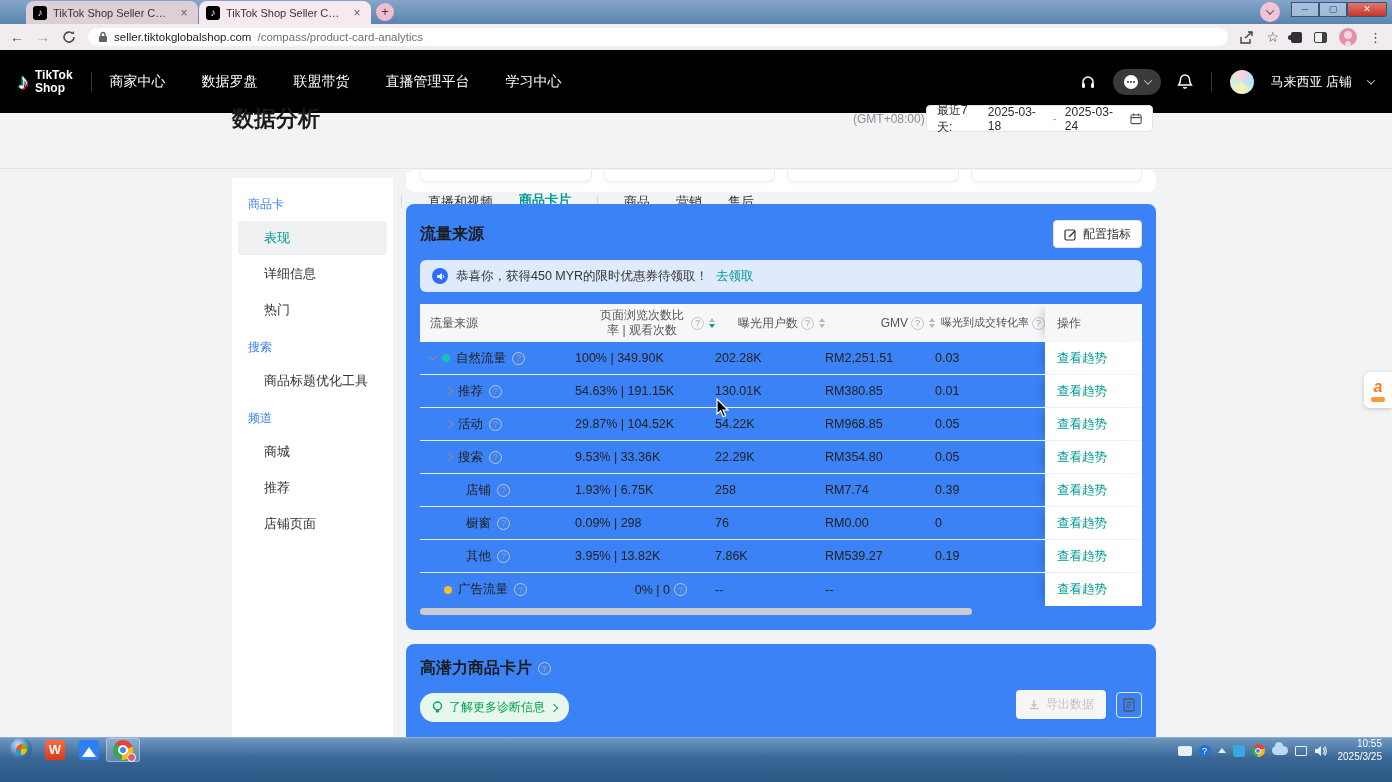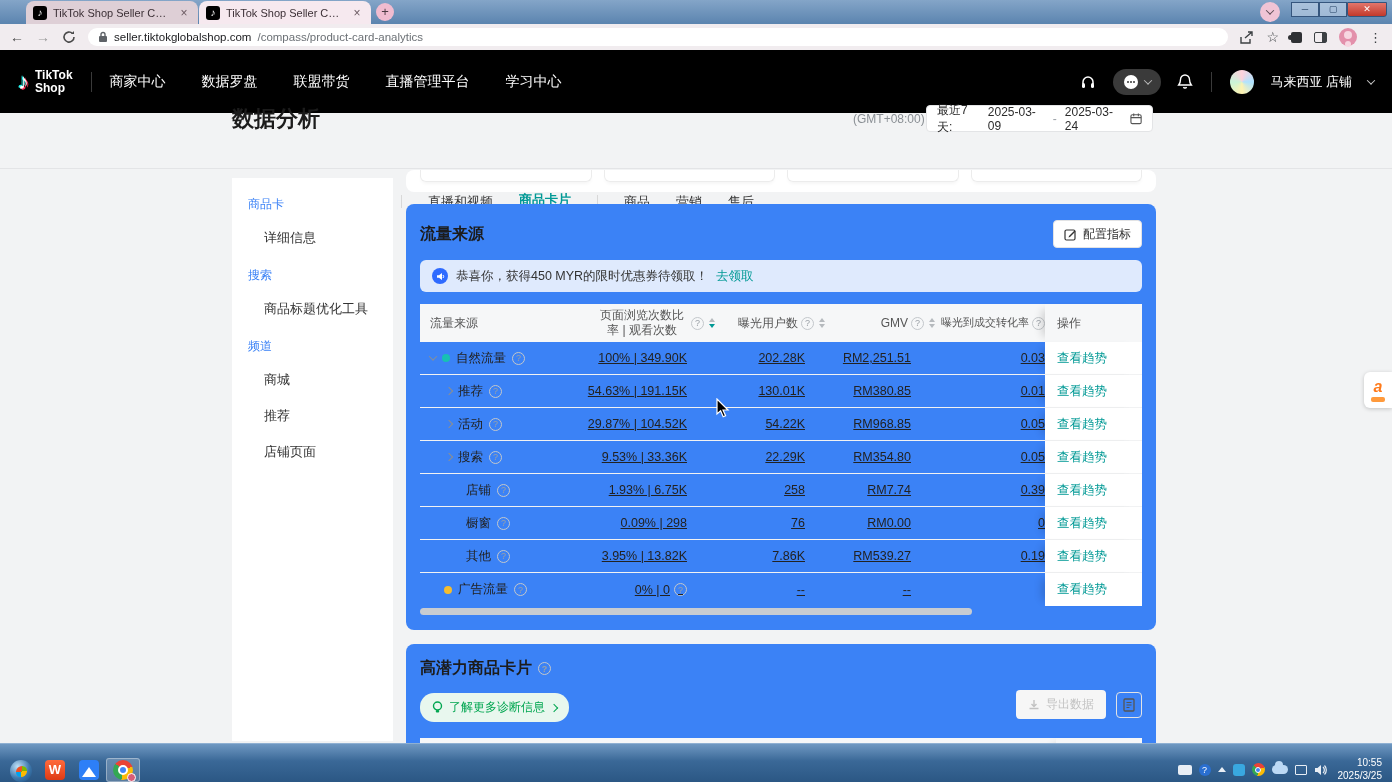--- a/index.html
+++ b/index.html
@@ -103,21 +103,21 @@
             align-items:center; gap:8px; padding:0 12px; font-size:12.5px; color:#333; }
   .banner-ic { width:16px; height:16px; border-radius:50%; background:#2f6bff; flex:none;
                display:flex; align-items:center; justify-content:center; }
   .link-teal { color:#009995; }
 
   .t-table { margin-top:12px; font-size:12.5px; color:#222; position:relative; }
   .t-row { display:flex; align-items:center; height:33px; border-bottom:1px solid #f1f2f3; }
   .t-head { height:38px; background:#f6f7f8; border-bottom:none; font-size:12px; color:#555; }
   .c1 { width:155px; display:flex; align-items:center; gap:6px; padding-left:10px; }
   .c2 { width:140px; } .c3 { width:110px; } .c4 { width:110px; } .c5 { width:110px; }
-  .num { text-align:right; white-space:nowrap;text-decoration:underline; }
+  .num { white-space:nowrap; }
   .c2.num { padding-right:28px; } .c3.num { padding-right:20px; } .c4.num { padding-right:24px; }
   .hcell { display:flex; align-items:center; justify-content:flex-end; gap:3px; }
   .hcell .lbl { text-align:right; line-height:1.25; }
   .c2 .lbl { max-width:92px;text-align:center; }
   .c6 { width:97px; padding-left:12px; position:relative; z-index:1; background:#fff;
         box-shadow:-9px 0 8px -6px rgba(0,0,0,.16); align-self:stretch; display:flex; align-items:center; }
   .t-head .c6 { background:#f6f7f8; }
   .indent { padding-left:26px; }
   .dot { width:8px; height:8px; border-radius:50%; flex:none; }
   .info { display:inline-flex; align-items:center; justify-content:center; width:13px; height:13px;
@@ -150,23 +150,23 @@
   
   .float-widget { position:absolute; right:0; top:372px; width:28px; height:36px; background:#fff;
                   border-radius:6px 0 0 6px; box-shadow:0 1px 4px rgba(0,0,0,.2); display:flex;
                   flex-direction:column; align-items:center; justify-content:center; z-index:40; }
   .swirl { color:#ff7a1a; font-size:16px; font-weight:bold; font-style:italic; line-height:1; }
   .swirl::before { content:"a"; }
   .swirl-bar { width:14px; height:5px; background:#ff9a3c; border-radius:2px; margin-top:2px; }
   .cursor { position:absolute; left:716px; top:398px; z-index:99; }
 
   
-  .taskbar { position:absolute; left:0; right:0; bottom:0; height:39px; z-index:50;
+  .taskbar { position:absolute; left:0; right:0; bottom:0; height:45px; z-index:50;
              background:linear-gradient(#6f98c2,#3a6897 45%,#2b5784); border-top:1px solid #8fb0d2;
-             display:flex; align-items:flex-end; padding:0 4px; }
+             display:flex; align-items:flex-start; padding:0 4px; }
   .orb { width:22px; height:22px; border-radius:50%; margin:0 6px;
          background:radial-gradient(circle at 35% 30%, #bfe0f7, #3f79ad 55%, #1c4c7c);
          display:flex; align-items:center; justify-content:center; }
   .orb-flag { width:11px; height:11px; border-radius:50%; transform:skewX(-6deg);
               background:conic-gradient(#7fba00 0 25%, #ffb900 0 50%, #00a4ef 0 75%, #f25022 0 100%); }
   .task-ic { width:34px; height:24px; display:flex; align-items:center; justify-content:center; border-radius:3px; }
   .task-ic.pressed { background:rgba(255,255,255,.22); border:1px solid rgba(255,255,255,.35); }
   .wps { width:20px; height:20px; border-radius:4px; background:linear-gradient(#ff6a3c,#de3a14);
          color:#fff; font-size:13px; font-weight:bold; text-align:center; line-height:20px; }
   .wps::before { content:"W"; }
@@ -293,21 +293,21 @@
       <span class="store-avatar"></span>
       <span class="store-name">马来西亚 店铺</span>
       <span class="chev down" style="color:#ccc"></span>
     </div>
   </div>
 
   <div class="page-title">数据分析</div>
   <div class="tz">(GMT+08:00)</div>
   <div class="datebox">
     <span>最近7天:</span>
-    <span>2025-03-09</span>
+    <span>2025-03-18</span>
     <span style="color:#9aa0a6">-</span>
     <span>2025-03-24</span>
     <svg width="13" height="13" viewBox="0 0 13 13" style="margin-left:auto">
       <rect x="1" y="2.5" width="11" height="9.5" rx="1.5" fill="none" stroke="#555" stroke-width="1.2"></rect>
       <path d="M1 5.5h11M4 1v3M9 1v3" stroke="#555" stroke-width="1.2"></path>
     </svg>
   </div>
   <div class="subtabs">
     <span class="subtab">首页</span>
     <span class="subtab">成长和数据分析</span>
@@ -316,21 +316,23 @@
     <span class="subtab active">商品卡片</span>
     <span class="tab-div"></span>
     <span class="subtab">商品</span>
     <span class="subtab">营销</span>
     <span class="subtab">售后</span>
   </div>
   <div class="pagehead-border"></div>
 
   <div class="sidebar">
     <div class="side-h">商品卡</div>
+    <div class="side-item active">表现</div>
     <div class="side-item">详细信息</div>
+    <div class="side-item">热门</div>
     <div class="side-h">搜索</div>
     <div class="side-item">商品标题优化工具</div>
     <div class="side-h">频道</div>
     <div class="side-item">商城</div>
     <div class="side-item">推荐</div>
     <div class="side-item">店铺页面</div>
   </div>
 
   <div class="partial-card">
     <div class="sliver"></div>

